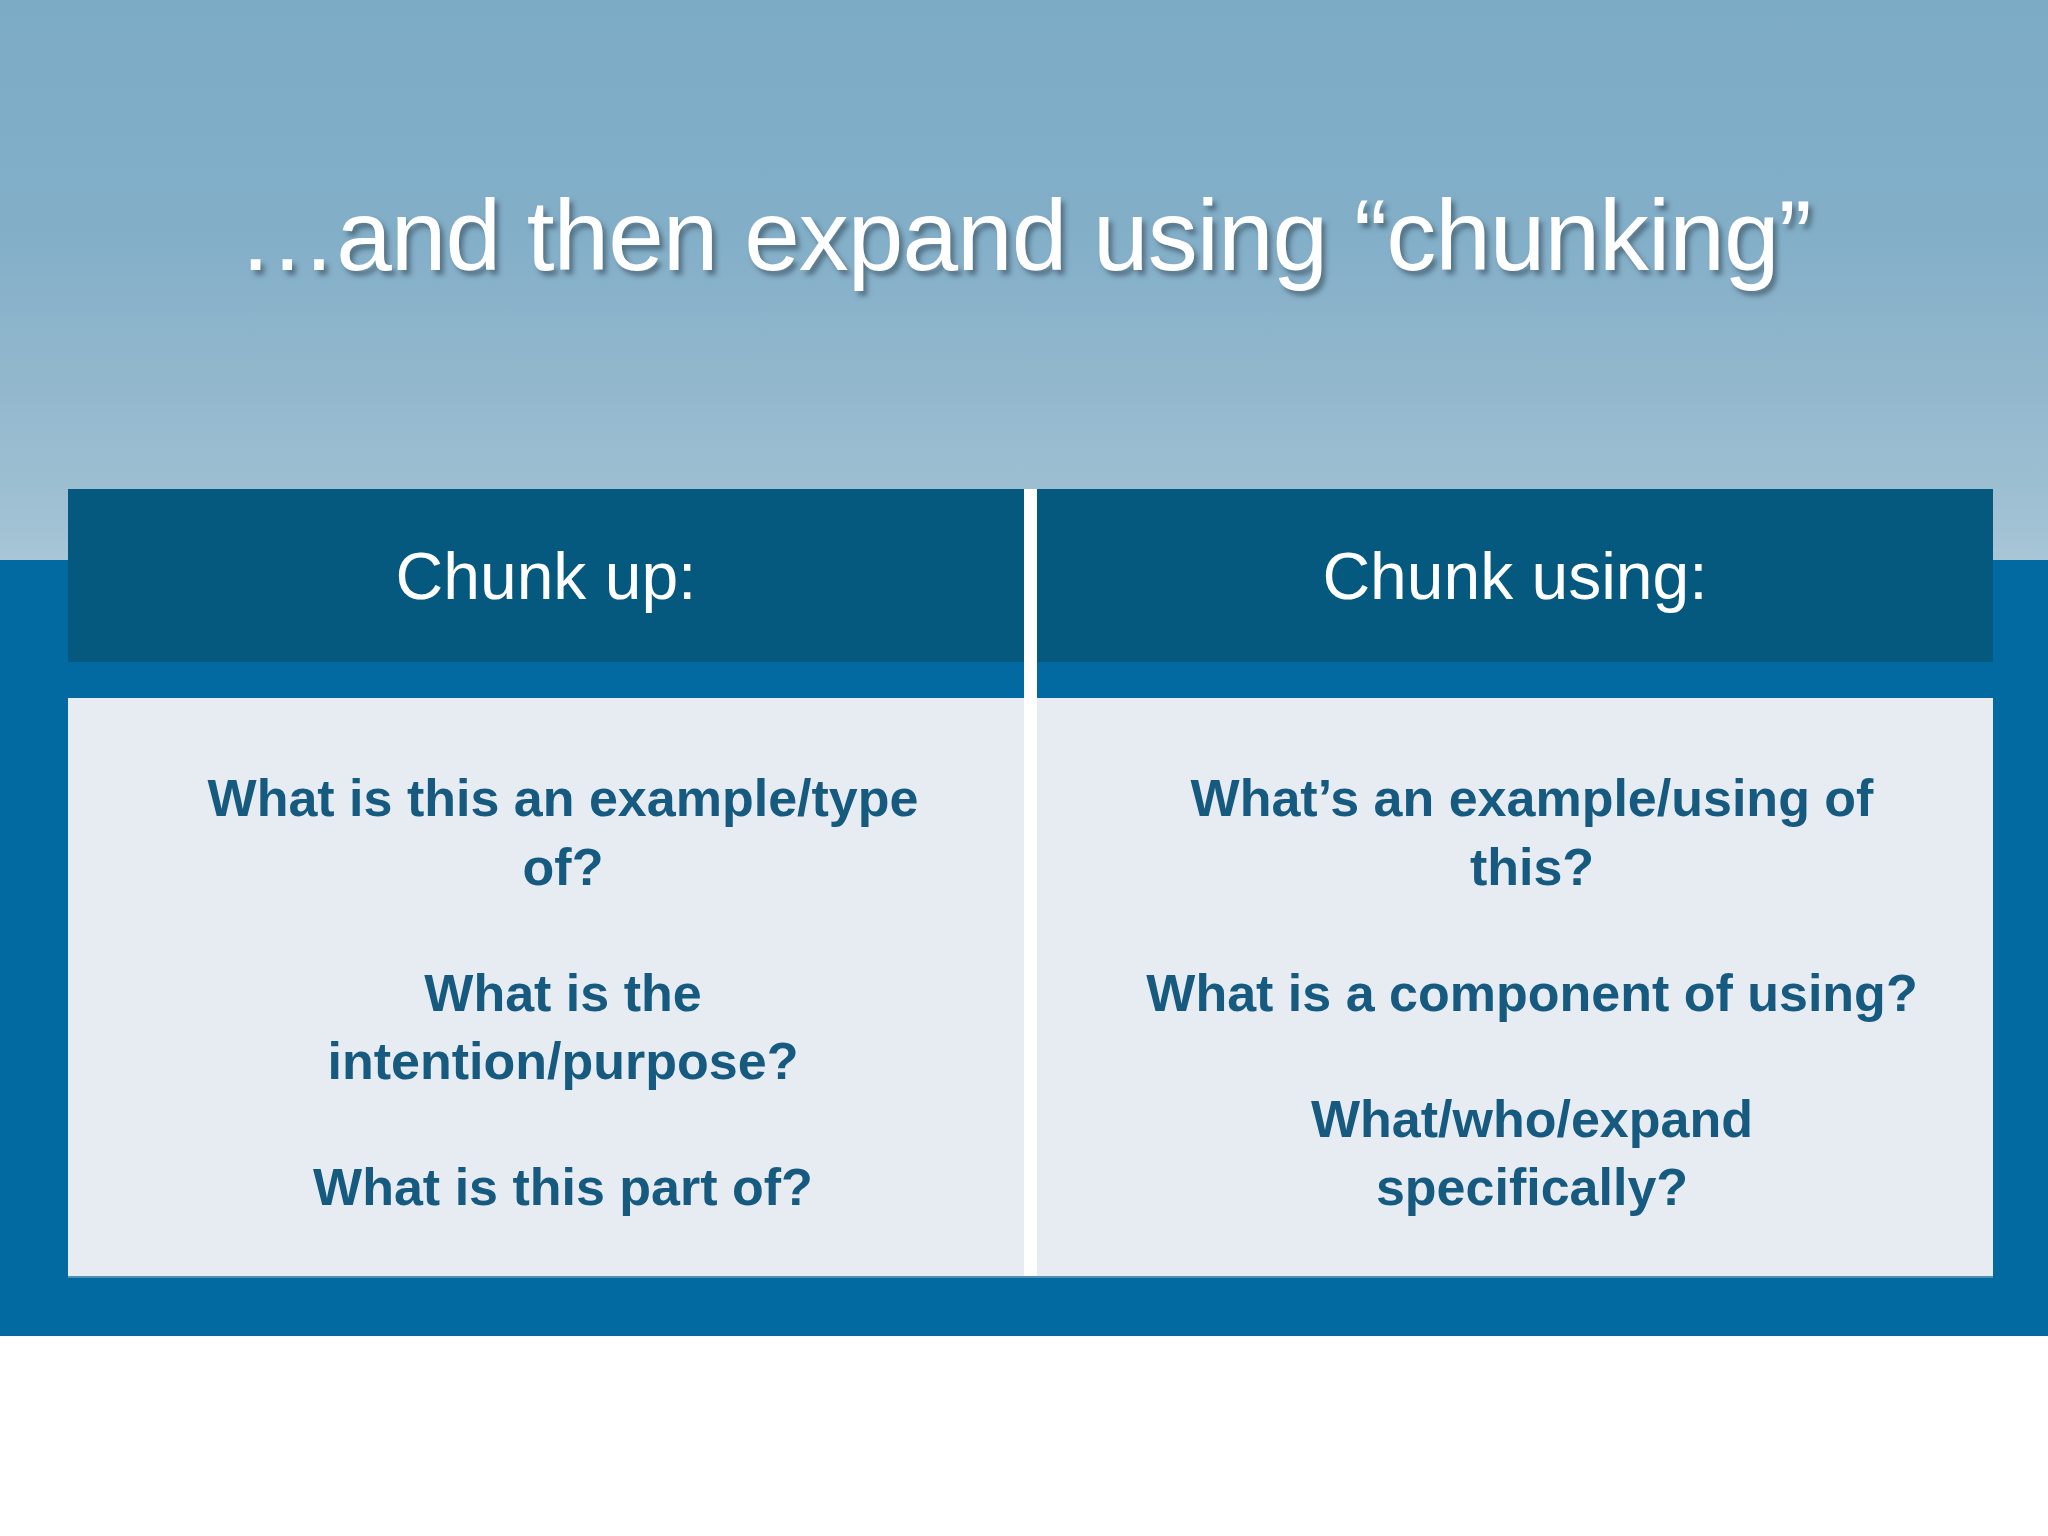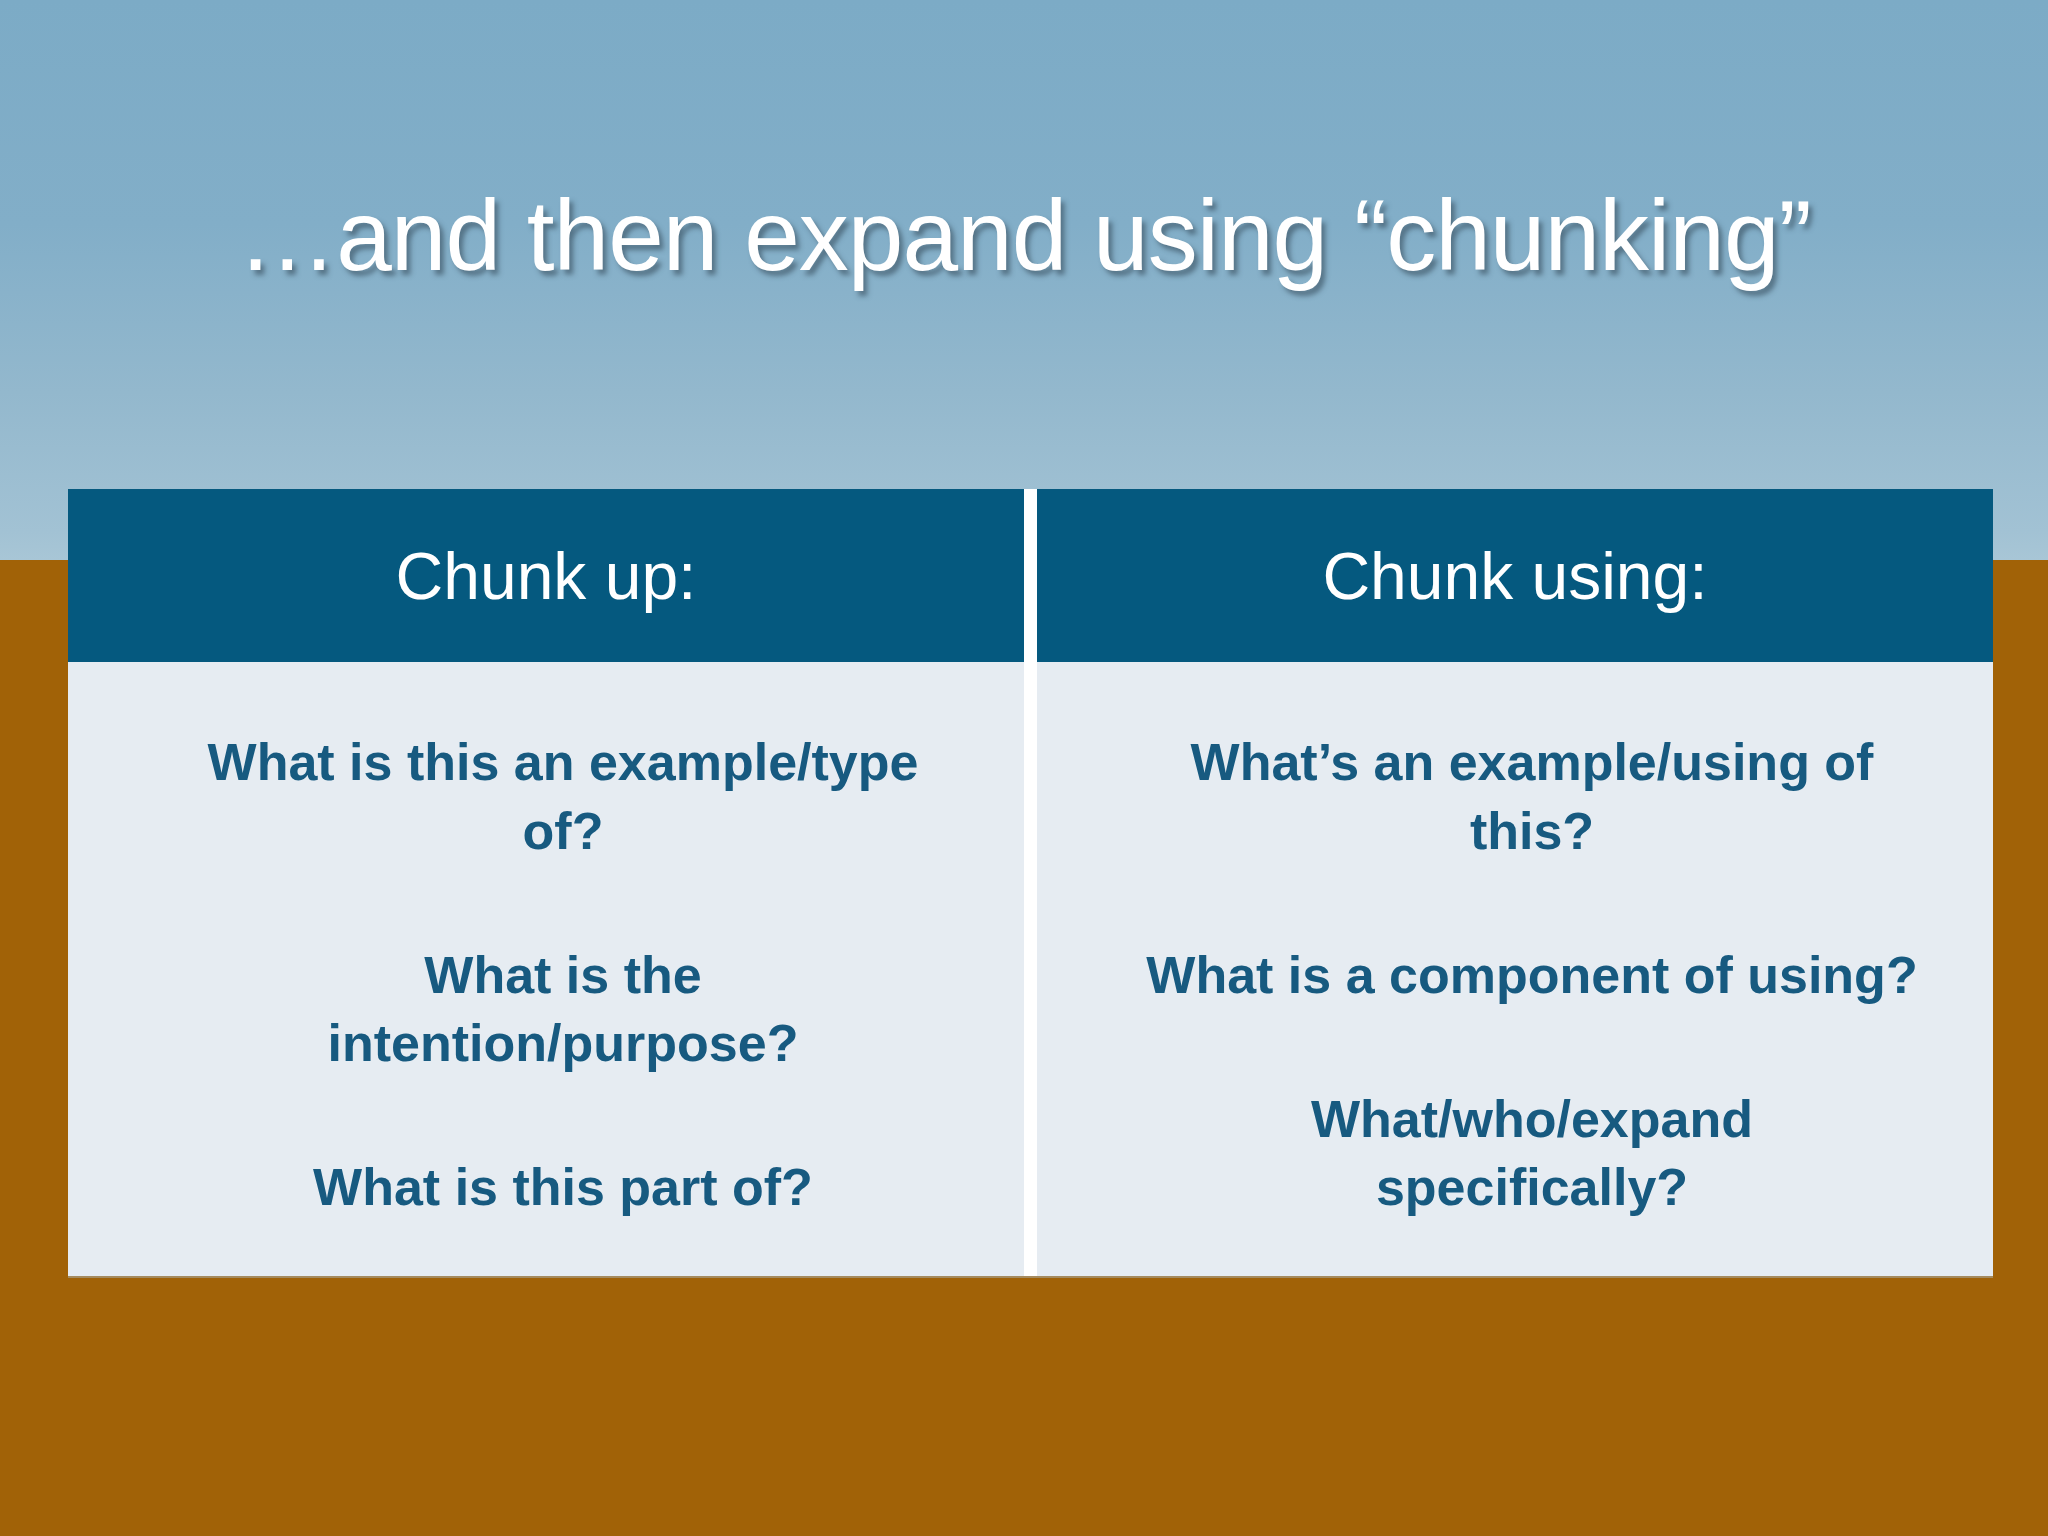--- a/index.html
+++ b/index.html
@@ -4,22 +4,22 @@
 <style>
   html, body {
     margin: 0;
     padding: 0;
     background: #ffffff;
     font-family: "Liberation Sans", sans-serif;
   }
   .slide {
     position: relative;
     width: 2048px;
-    height: 1536px;
-    background: #a16207;
+    height: 1336px;
+    background: #0369a1;
     overflow: hidden;
   }
   .bg-top {
     position: absolute;
     left: 0; top: 0;
     width: 100%;
     height: 560px;
     background: linear-gradient(180deg, #7cabc6 0%, #82aec8 40%, #93b8cd 70%, #a2c2d4 95%, #a8c6d6 100%);
   }
   .slide-title {
@@ -44,20 +44,21 @@
     display: flex;
     flex-direction: row;
     border-bottom: 2px solid rgba(170, 190, 205, 0.45);
     box-sizing: border-box;
   }
   .chunk-col {
     flex: 1 1 0;
     display: flex;
     flex-direction: column;
     min-width: 0;
+    gap: 36px;
   }
   .v-divider {
     flex: 0 0 13px;
     background: #ffffff;
   }
   .col-header {
     height: 173px;
     flex: 0 0 173px;
     background: #05597f;
     color: #ffffff;

